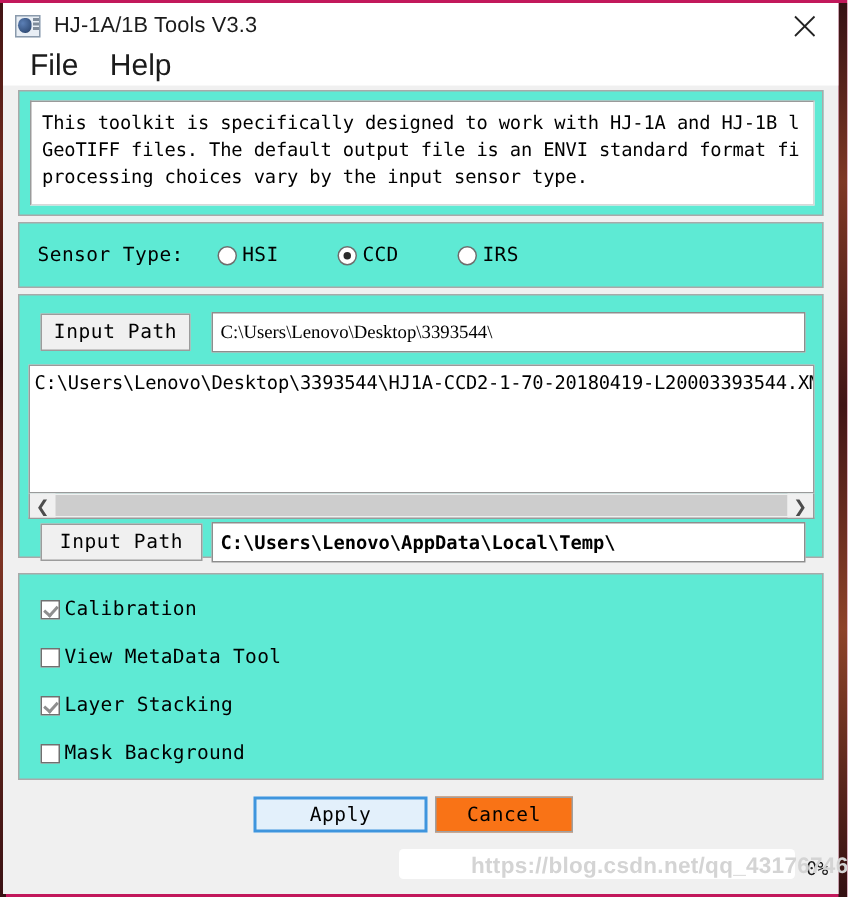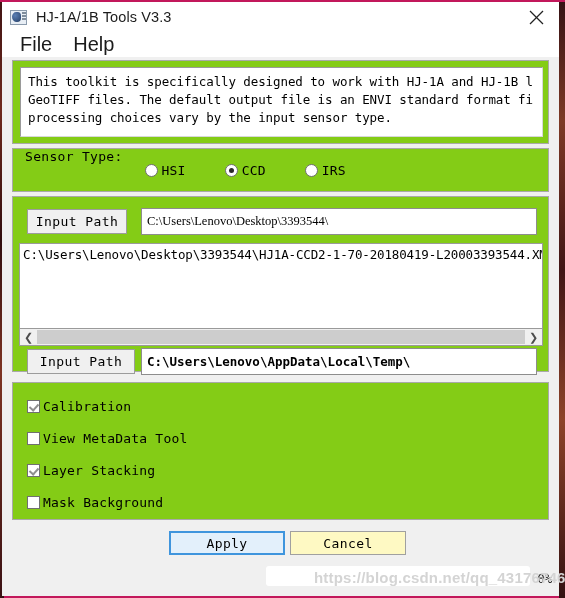--- a/index.html
+++ b/index.html
@@ -104,21 +104,21 @@
   }
   .menu-item {
     font-size: 20px;
     color: #1b1b1b;
     padding: 1px 7px;
     margin-right: 7px;
   }
 
   
   .group {
-    background: #84cc16;
+    background: #5eead4;
     border: 1px solid #a9a9a9;
     box-sizing: border-box;
     position: absolute;
   }
 
   .sunken {
     background: #ffffff;
     border: 1px solid #9a9a9a;
     border-right-color: #d8d8d8;
     border-bottom-color: #d8d8d8;
@@ -144,21 +144,21 @@
     font-size: 12.5px;
     line-height: 18px;
     color: #000;
     white-space: pre;
     letter-spacing: -0.1px;
   }
 
   
   #sensor-group { left: 10px; top: 146px; width: 537px; height: 44px; }
   #sensor-row {
-    display: flex; 
+    display: flex; align-items: center;
     height: 100%;
     padding-left: 12px;
     box-sizing: border-box;
   }
   #sensor-label {
     font-size: 13px;
     color: #000;
     margin-right: 22px;
     letter-spacing: .3px;
   }
@@ -295,22 +295,22 @@
     display: flex; align-items: center; justify-content: center;
     box-sizing: border-box;
     letter-spacing: .4px;
   }
   #apply-button {
     left: 167px; top: 529px; width: 116px;
     background: #e3f0fb;
     border: 2px solid #3f95dd;
   }
   #cancel-button {
-    left: 288px; top: 529px; width: 116px;
-    background: #fef9c3;
+    left: 288px; top: 529px; width: 92px;
+    background: #f97316;
     border: 1px solid #a0a0a0;
   }
 
   
   #statusbar {
     position: absolute;
     left: 0; bottom: 0;
     width: 557px; height: 36px;
     background: #f0f0f0;
   }

